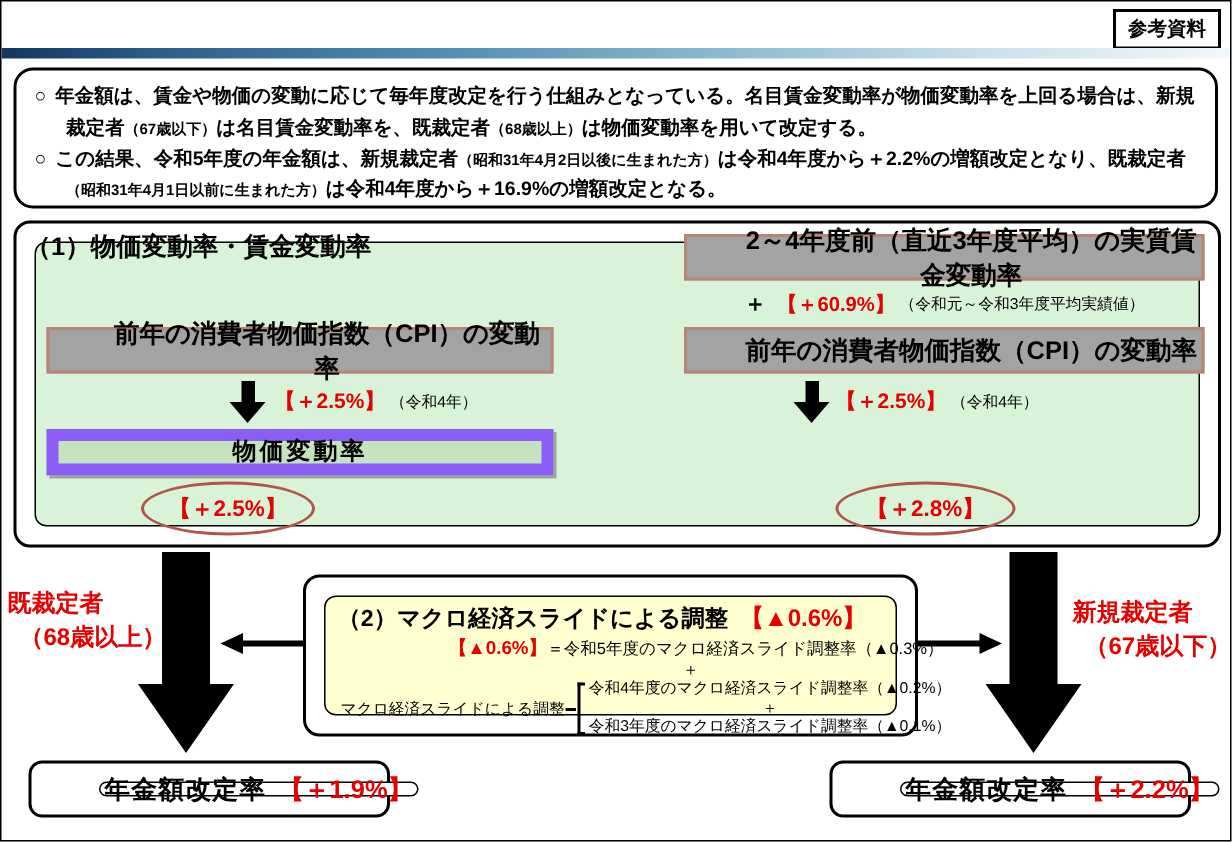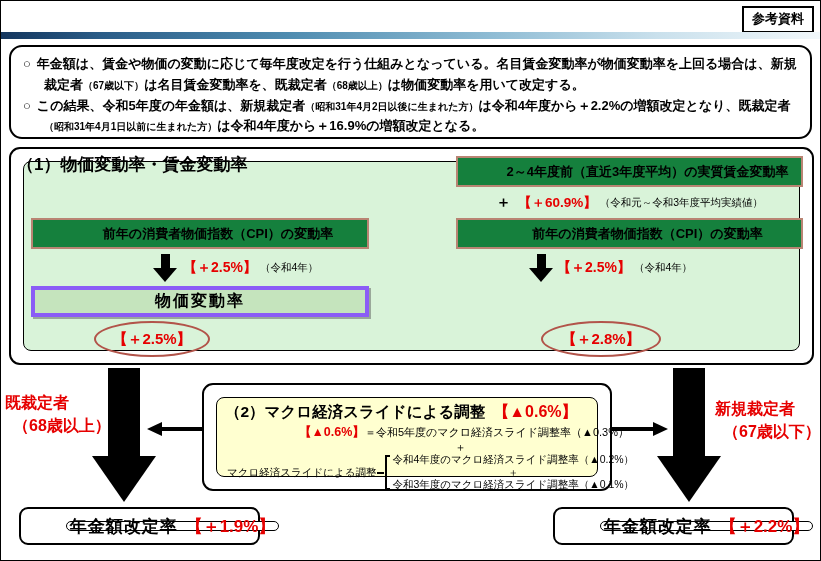--- a/index.html
+++ b/index.html
@@ -19,28 +19,28 @@
   .bullet .marker { margin-right:6px; }
   .bullet .small { font-size:10px; }
 
   
   .dframe { background:#fff; border:2px solid #000; border-radius:11px; padding:12px; }
   .dframe .inner { width:100%; height:100%; border:1px solid #000; border-radius:8px; }
 
   
   .s1-inner { background:#d9f3d9; }
   .s1-title { left:16px; top:152px; font-size:17px; font-weight:bold; }
-  .whitebox { background:#15803d; border:2px solid #b98473; display:flex; align-items:center; justify-content:center;
-    font-size:13px; font-weight:bold; text-align:center;padding-left:36px; }
+  .whitebox { background:#a3a3a3; border:2px solid #b98473; display:flex; align-items:center; justify-content:center;
+    font-size:17px; font-weight:bold; text-align:center;padding-left:36px; }
   .ratesline { display:flex; align-items:center; gap:3px; white-space:nowrap; }
   .rate-big { font-size:14px; font-weight:bold; color:#e60000; }
   .rate-note { font-size:10.5px; color:#000; }
   .plus-big { font-size:15px; font-weight:bold; color:#000; margin-right:4px; }
   .fillbox { display:flex; align-items:center; justify-content:center; font-size:16px; font-weight:bold; letter-spacing:2px; }
-  .price-fill { background:#c5e4bd; border:4px solid #8b5cf6; box-shadow:2px 2px 0 #9aa89a; }
+  .price-fill { background:#c5e4bd; border:8px solid #8b5cf6; box-shadow:2px 2px 0 #9aa89a; }
   .wage-fill  { background:#aad1cb; border:2px solid #27403d; box-shadow:2px 2px 0 #9aa8a8; }
   .oval { border:2px solid #b2544a; border-radius:50%; display:flex; align-items:center; justify-content:center;
     font-size:15px; font-weight:bold; color:#e60000; }
 
   
   .sarr-shaft { width:9px; height:14px; background:#000; margin:0 auto; }
   .sarr-head { width:0; height:0; border-left:12px solid transparent; border-right:12px solid transparent; border-top:14px solid #000; }
 
   
   .barr-shaft { width:32px; height:89px; background:#000; }
@@ -117,21 +117,21 @@
     <div class="sarr-head"></div>
   </div>
   <div class="abs ratesline" style="left:556px; top:258px;">
     <span class="rate-big">【＋2.5%】</span>
     <span class="rate-note">（令和4年）</span>
   </div>
 
   <div class="abs fillbox price-fill" style="left:30px; top:285px; width:338px; height:31px;">物価変動率</div>
 
   <div class="abs oval" style="left:93px; top:320px; width:116px; height:36px;">【＋2.5%】</div>
-  <div class="abs oval" style="left:540px; top:320px; width:120px; height:36px;text-align:center;">【＋2.8%】</div>
+  <div class="abs oval" style="left:556px; top:320px; width:120px; height:36px;text-align:center;">【＋2.8%】</div>
 
   <div class="abs barr-shaft" style="left:107px; top:367px;"></div>
   <div class="abs barr-head" style="left:91px; top:455px;"></div>
   <div class="abs barr-shaft" style="left:672px; top:367px;"></div>
   <div class="abs barr-head" style="left:656px; top:455px;"></div>
 
   <div class="abs flowlabel" style="left:4px; top:390px;">
     <span>既裁定者</span>
     <span class="l2">（68歳以上）</span>
   </div>

